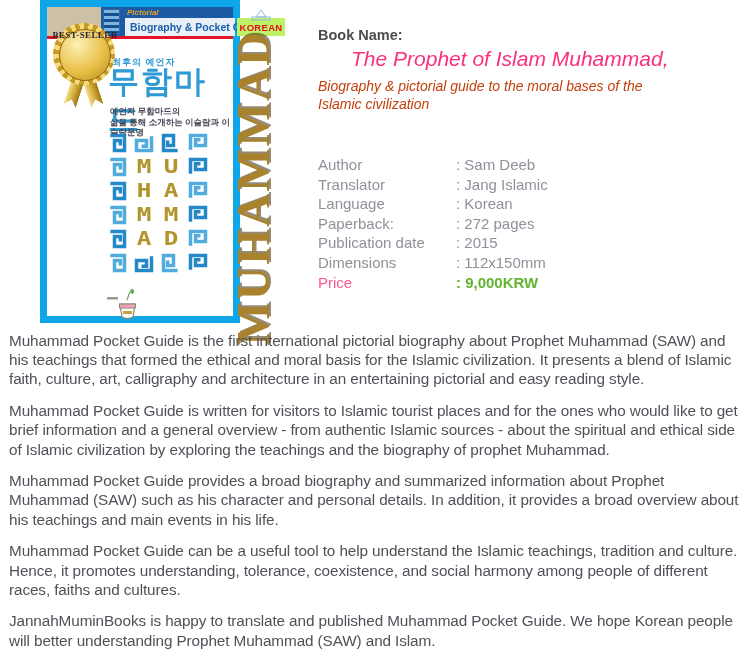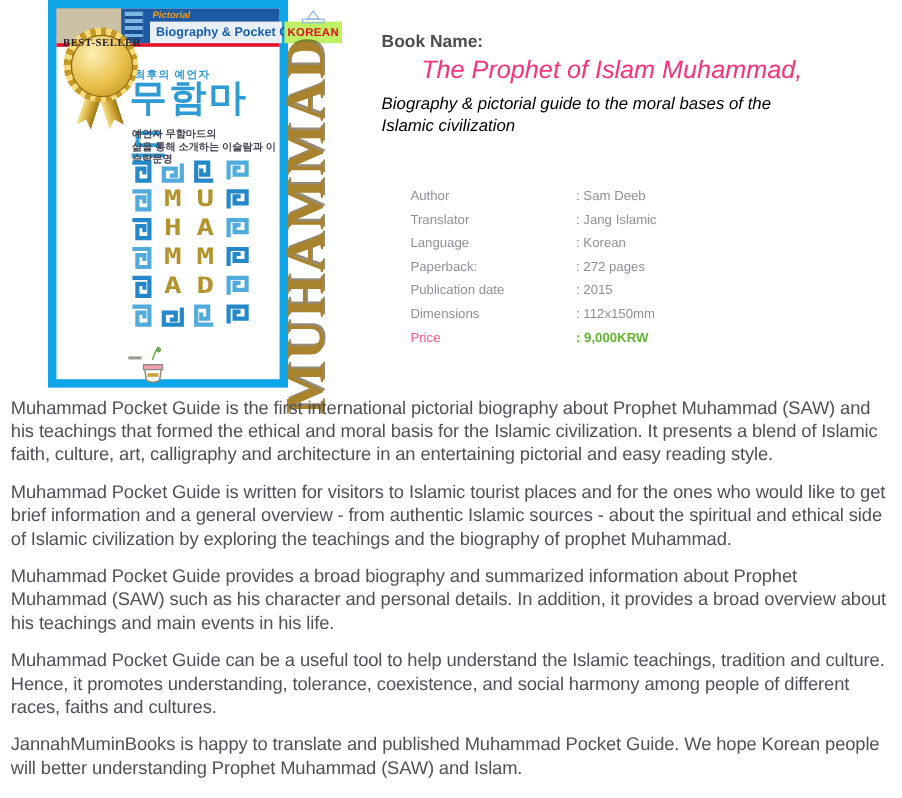--- a/index.html
+++ b/index.html
@@ -63,22 +63,22 @@
   .vtitle{position:absolute;left:66px;top:148px;width:280px;height:66px;
           transform:rotate(-90deg);display:flex;align-items:center;justify-content:center;
           font-family:"Liberation Serif",serif;font-weight:bold;font-size:46px;
           color:#a8822c;letter-spacing:2px;text-shadow:2px 2px 0 rgba(62,42,6,.55);}
 
   
   .book-name{position:absolute;left:318px;top:27px;font-size:14.5px;font-weight:bold;color:#4c4c4c;}
   .title-pink{position:absolute;left:317px;top:47px;font-size:21px;font-style:italic;
               color:#fb2f7b;font-weight:500;margin-left:34px;}
   .subtitle-pink{position:absolute;left:318px;top:78px;width:362px;font-size:14px;
-                 font-style:italic;color:#000000;line-height:17.5px;font-weight:500;}
-  .details{position:absolute;left:318px;top:155px;font-size:11px;color:#90909a;margin-left:24px;}
+                 font-style:italic;color:#c2410c;line-height:17.5px;font-weight:500;}
+  .details{position:absolute;left:318px;top:155px;font-size:15px;color:#90909a;}
   .drow{display:flex;line-height:19.6px;}
   .drow .lab{width:138px;}
   .drow.price .lab{color:#fa5a8a;font-weight:normal;}
   .drow.price .val{color:#62b531;font-weight:bold;}
 
   
   .desc{position:absolute;left:9px;top:331px;width:737px;font-size:15.3px;
         line-height:19.2px;color:#515058;letter-spacing:-0.1px;}
   .desc p{margin:0 0 12.5px 0;}
 </style>

